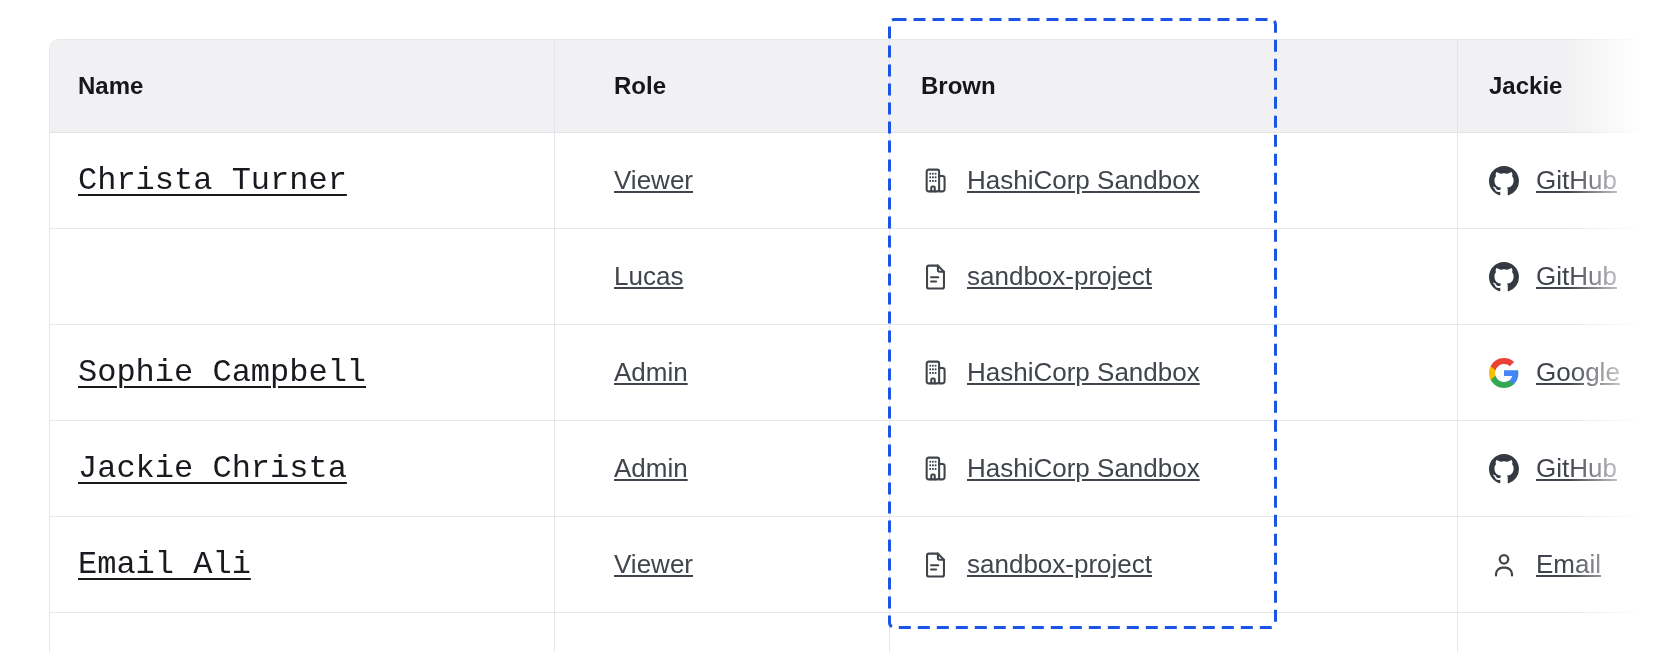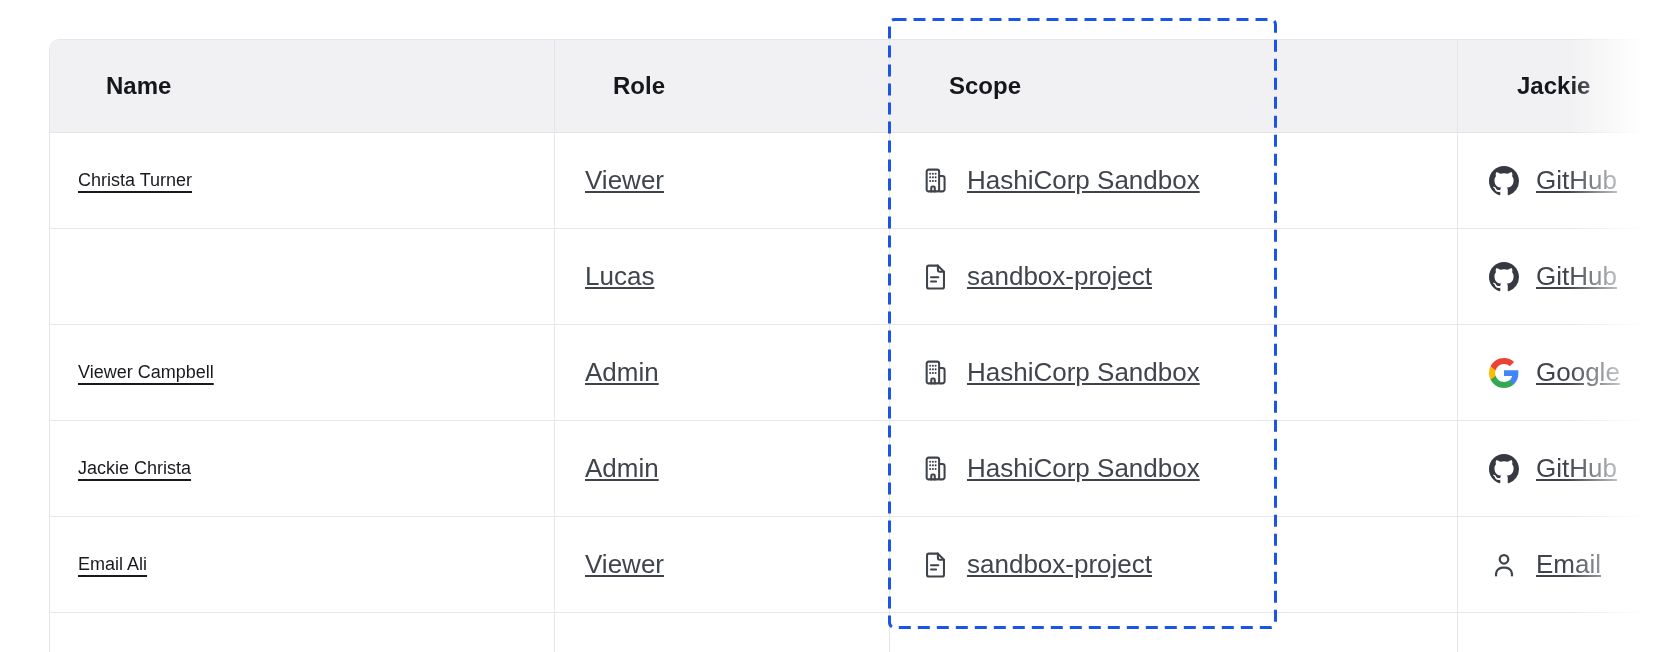--- a/index.html
+++ b/index.html
@@ -27,40 +27,41 @@
     height: 93px;
     background: #f1f1f3;
     border-bottom: 1px solid #e2e4e7;
     border-radius: 9px 0 0 0;
   }
   .hcell, .cell {
     position: absolute; top: 0; height: 100%;
     display: flex; align-items: center; gap: 17px;
     white-space: nowrap;
   }
-  .hcell { font-size: 24px; font-weight: 700; color: #15171b; margin-left: 28px; }
+  .hcell { font-size: 24px; font-weight: 700; color: #15171b; }
   .col-name   { left: 28px;   }
-  .col-role   { left: 535px;  }
+  .col-role   { left: 564px;  }
   .col-scope  { left: 871px;  }
   .col-method { left: 1439px; }
 
   .row {
     position: relative;
     height: 96px;
     border-bottom: 1px solid #e6e7ea;
     background: #ffffff;
   }
   .row.partial { height: 120px; border-bottom: none; }
 
   .name-link {
-    font-size: 18px; color: #181a1f;
+    font-size: 32px; color: #181a1f;
     text-decoration: underline;
     text-decoration-thickness: 2px;
     text-underline-offset: 5px;
     cursor: pointer;
+    font-family: Liberation Mono, monospace;
   }
   .cell-text { font-size: 26px; color: #40444c; text-decoration: underline; }
 
   .icon { display: inline-flex; align-items: center; justify-content: center; }
   .icon svg { display: block; }
 
   
   .vdiv {
     position: absolute; top: 0; bottom: 0; width: 1px;
     background: #e4e6e9; pointer-events: none;
@@ -89,21 +90,21 @@
   <div class="table">
 
     <div class="thead">
       <div class="hcell col-name">
         <span>Name</span>
       </div>
       <div class="hcell col-role">
         <span>Role</span>
       </div>
       <div class="hcell col-scope">
-        <span>Scope</span>
+        <span>Brown</span>
       </div>
       <div class="hcell col-method">
         <span>Jackie</span>
       </div>
     </div>
 
     <div id="tbody">
   <div class="row">
     <div class="cell col-name">
       <a class="name-link">Christa Turner</a>
@@ -162,21 +163,21 @@
     <svg width="30" height="30" viewBox="0 0 16 16" fill="#353a42">
       <path d="M8 0C3.58 0 0 3.58 0 8c0 3.54 2.29 6.53 5.47 7.59.4.07.55-.17.55-.38 0-.19-.01-.82-.01-1.49-2.01.37-2.53-.49-2.69-.94-.09-.23-.48-.94-.82-1.13-.28-.15-.68-.52-.01-.53.63-.01 1.08.58 1.23.82.72 1.21 1.87.87 2.33.66.07-.52.28-.87.51-1.07-1.78-.2-3.64-.89-3.64-3.95 0-.87.31-1.59.82-2.15-.08-.2-.36-1.02.08-2.12 0 0 .67-.21 2.2.82.64-.18 1.32-.27 2-.27s1.36.09 2 .27c1.53-1.04 2.2-.82 2.2-.82.44 1.1.16 1.92.08 2.12.51.56.82 1.27.82 2.15 0 3.07-1.87 3.75-3.65 3.95.29.25.54.73.54 1.48 0 1.07-.01 1.93-.01 2.2 0 .21.15.46.55.38A8.01 8.01 0 0 0 16 8c0-4.42-3.58-8-8-8z"></path>
     </svg>
             </span>
       <span class="cell-text">GitHub</span>
     </div>
   </div>
 
   <div class="row">
     <div class="cell col-name">
-      <a class="name-link">Viewer Campbell</a>
+      <a class="name-link">Sophie Campbell</a>
     </div>
     <div class="cell col-role">
       <span class="cell-text">Admin</span>
     </div>
     <div class="cell col-scope">
       <span class="icon scope-icon">
     <svg width="29" height="29" viewBox="0 0 24 24" fill="none" stroke="#3f434a" stroke-width="1.7" stroke-linecap="round" stroke-linejoin="round">
       <rect x="4.7" y="3" width="10.3" height="18" rx="1.6"></rect>
       <path d="M15 8.3h2.7a1.8 1.8 0 0 1 1.8 1.8v9.1a1.8 1.8 0 0 1-1.8 1.8H15"></path>
       <path d="M8.5 21v-3c0-.6.45-1 1-1h.9c.55 0 1 .4 1 1v3"></path>

